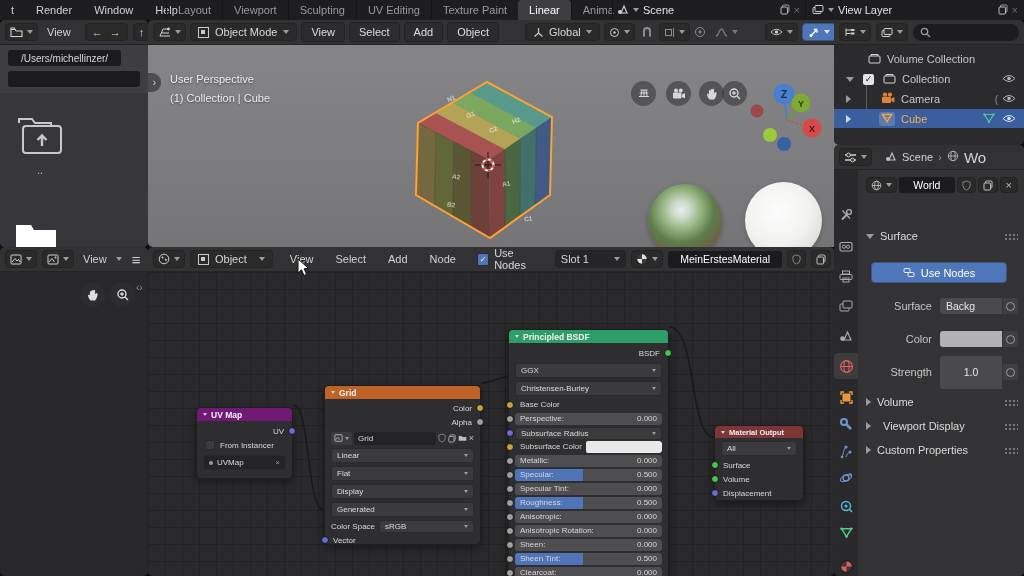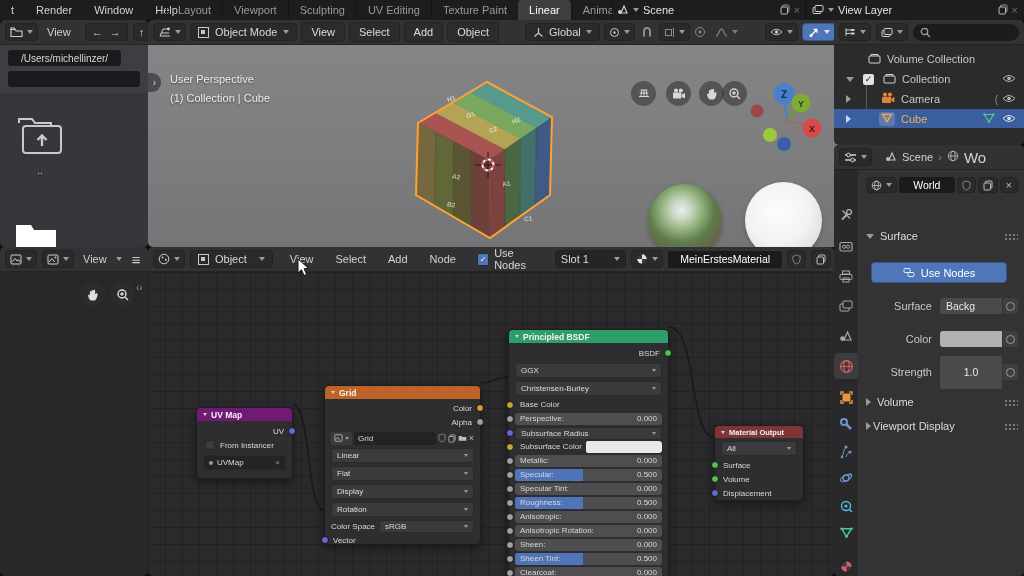--- a/index.html
+++ b/index.html
@@ -623,27 +623,33 @@
 
       <div style="position:absolute;left:8px;top:220px;right:6px;">
 
           <div style="height:24px;display:flex;align-items:center;gap:6px;">
             <span class="tri-right"></span>
             <span style="font-size:11px;color:#dcdcdc;">Volume</span>
             <span style="flex:1"></span>
             <span class="dots"></span>
           </div>
 
-          <div style="height:24px;display:flex;align-items:center;gap:2px;">
+          <div style="height:24px;display:flex;align-items:center;gap:12px;">
             <span class="tri-right"></span>
             <span style="font-size:11px;color:#dcdcdc;">Viewport Display</span>
             <span style="flex:1"></span>
             <span class="dots"></span>
           </div>
 
+          <div style="height:24px;display:flex;align-items:center;gap:6px;">
+            <span class="tri-right"></span>
+            <span style="font-size:11px;color:#dcdcdc;">Custom Properties</span>
+            <span style="flex:1"></span>
+            <span class="dots"></span>
+          </div>
 
       </div>
     </div>
   </div>
 
   <div class="area" style="left:148px;top:247px;width:686px;height:329px;">
     <div class="ehdr">
       <span class="pill" style="padding:0 4px;">
         <svg width="12" height="12" viewBox="0 0 12 12">
             <circle cx="6" cy="6" r="4.8" fill="none" stroke="#cfcfcf"></circle>
@@ -777,21 +783,21 @@
               <span>Flat</span>
               <span class="chev" style="border-top-width:3px;border-left-width:2.5px;border-right-width:2.5px;"></span>
             </div>
 
             <div class="ndrop">
               <span>Display</span>
               <span class="chev" style="border-top-width:3px;border-left-width:2.5px;border-right-width:2.5px;"></span>
             </div>
 
             <div class="ndrop">
-              <span>Rotation</span>
+              <span>Generated</span>
               <span class="chev" style="border-top-width:3px;border-left-width:2.5px;border-right-width:2.5px;"></span>
             </div>
 
         </div>
         <div style="display:flex;align-items:center;margin:3px 6px 0;height:13px;gap:4px;">
           <span style="font-size:8px;">Color Space</span>
           <span style="flex:1;height:13px;background:#3b3b3d;border:1px solid #2a2a2c;border-radius:3px;display:flex;align-items:center;justify-content:space-between;padding:0 5px;box-sizing:border-box;">
             <span>sRGB</span>
             <span class="chev" style="border-top-width:3px;border-left-width:2.5px;border-right-width:2.5px;"></span>
           </span>

